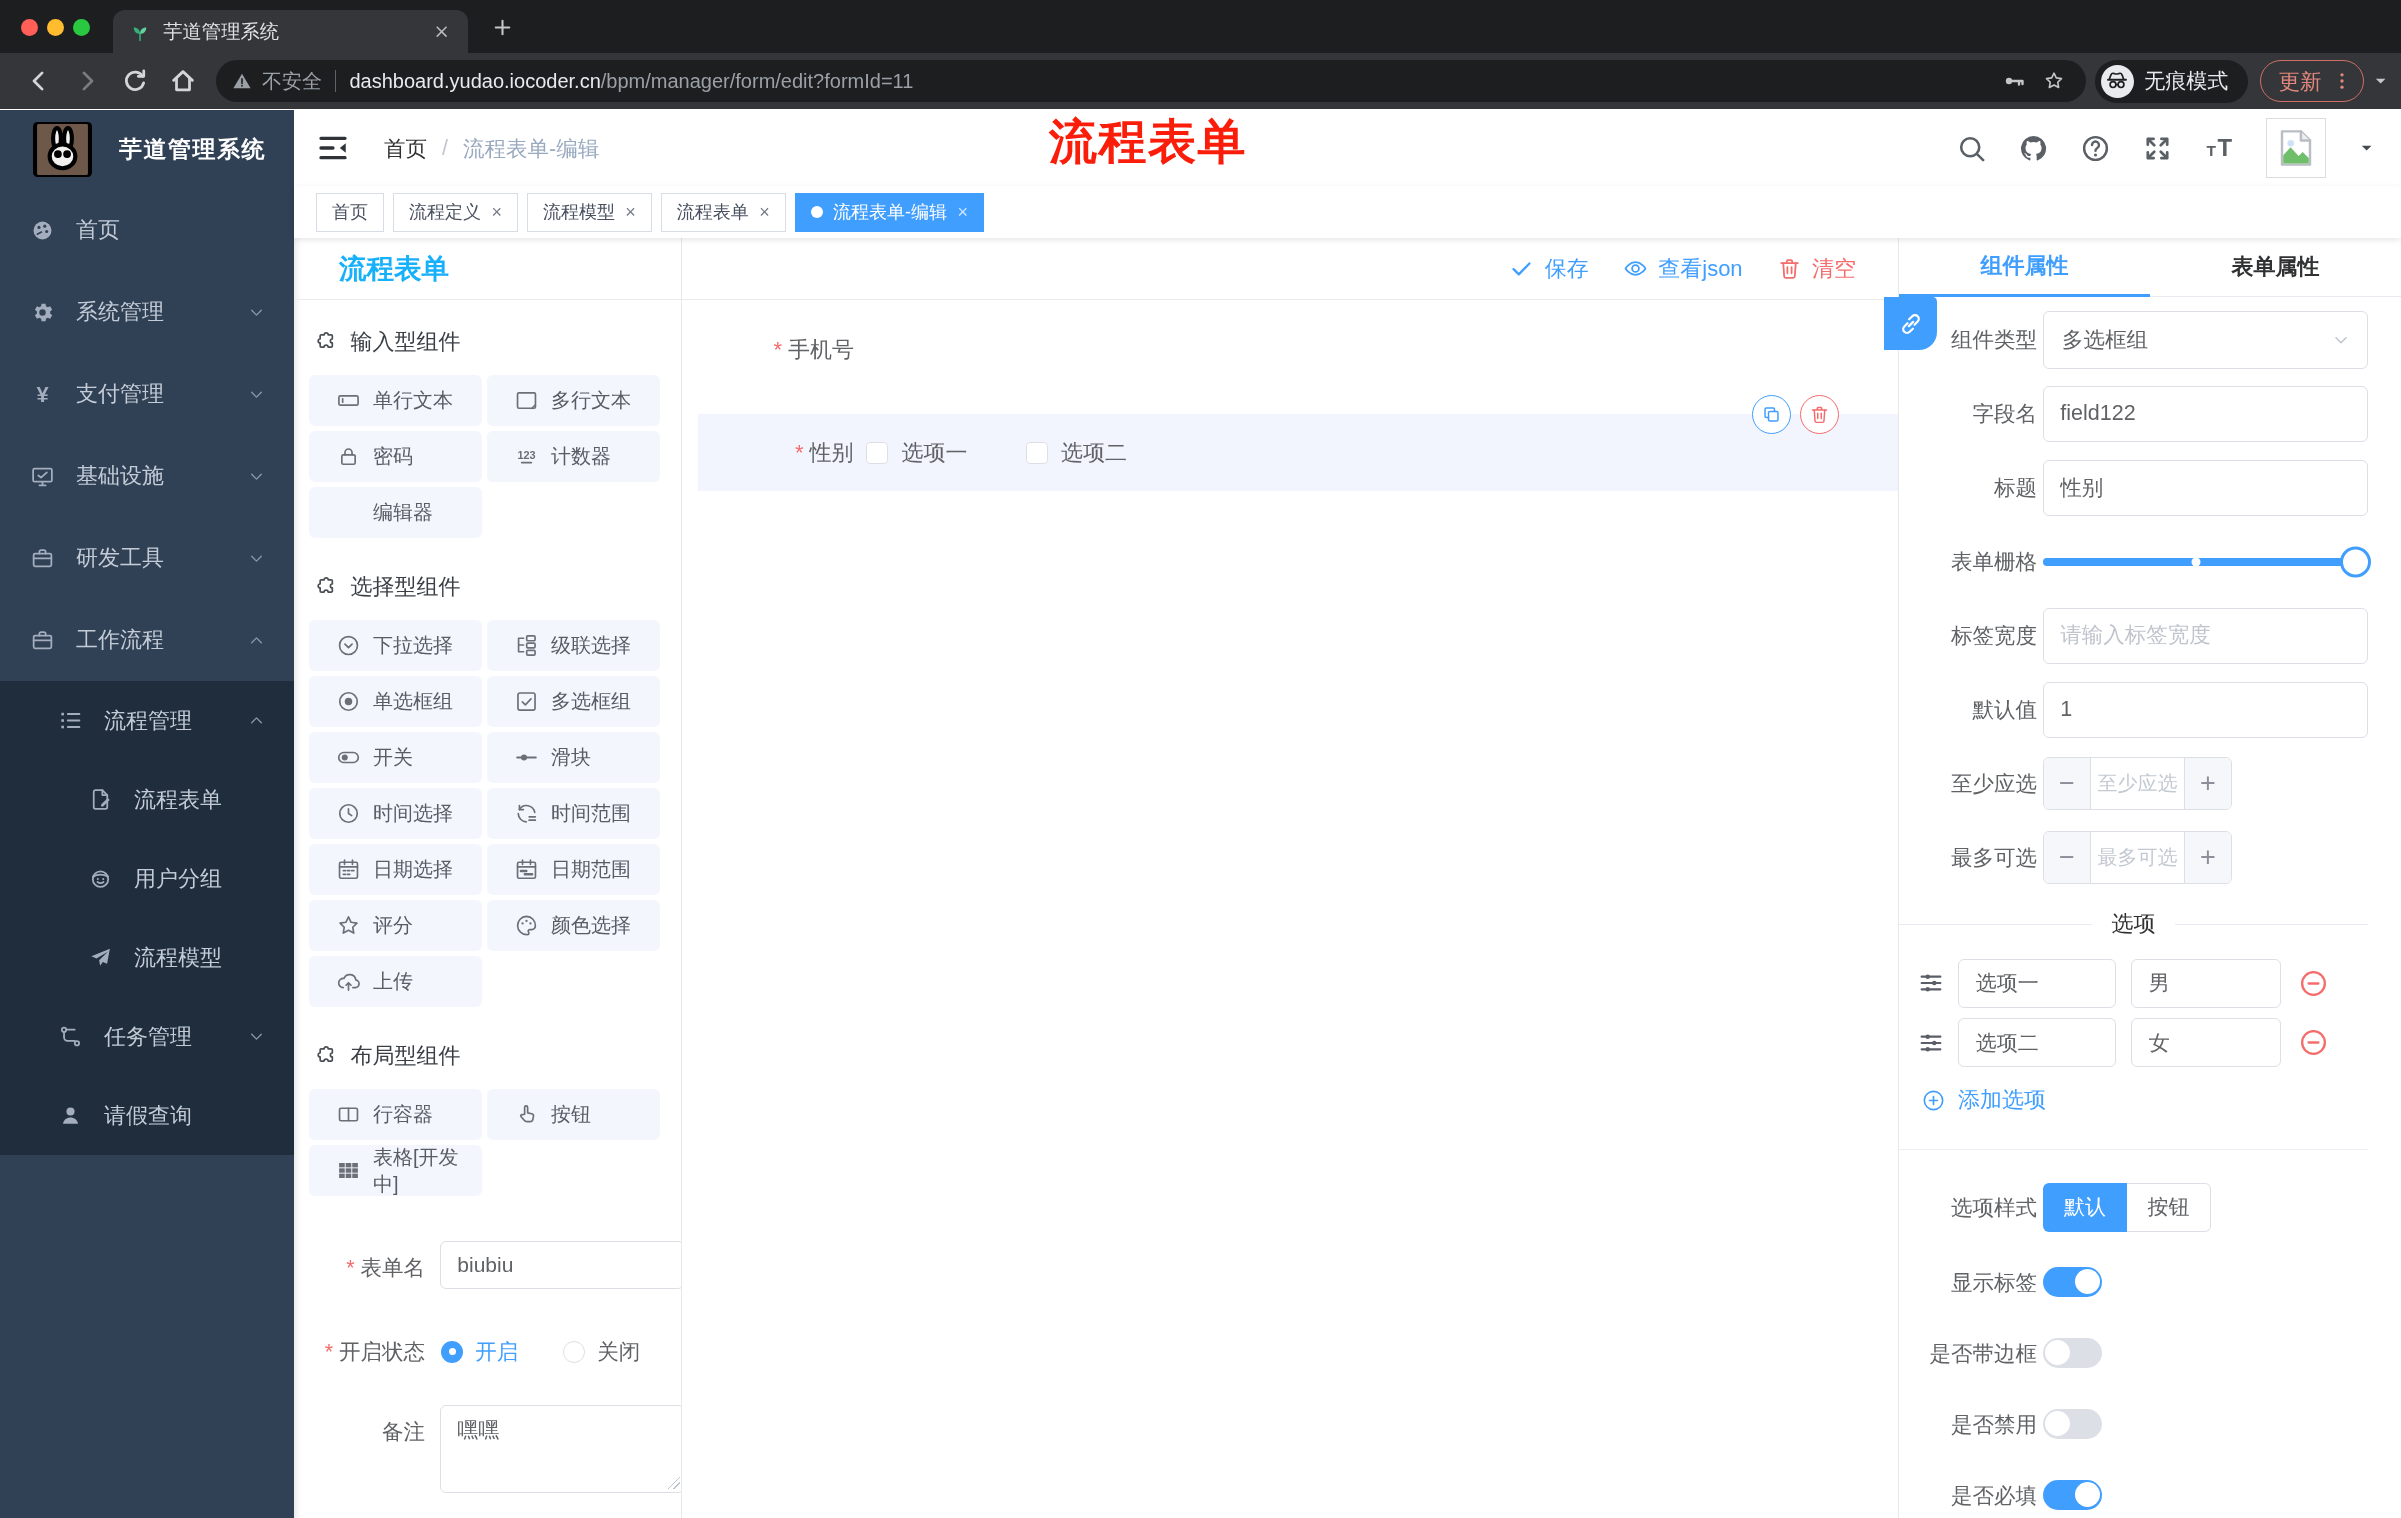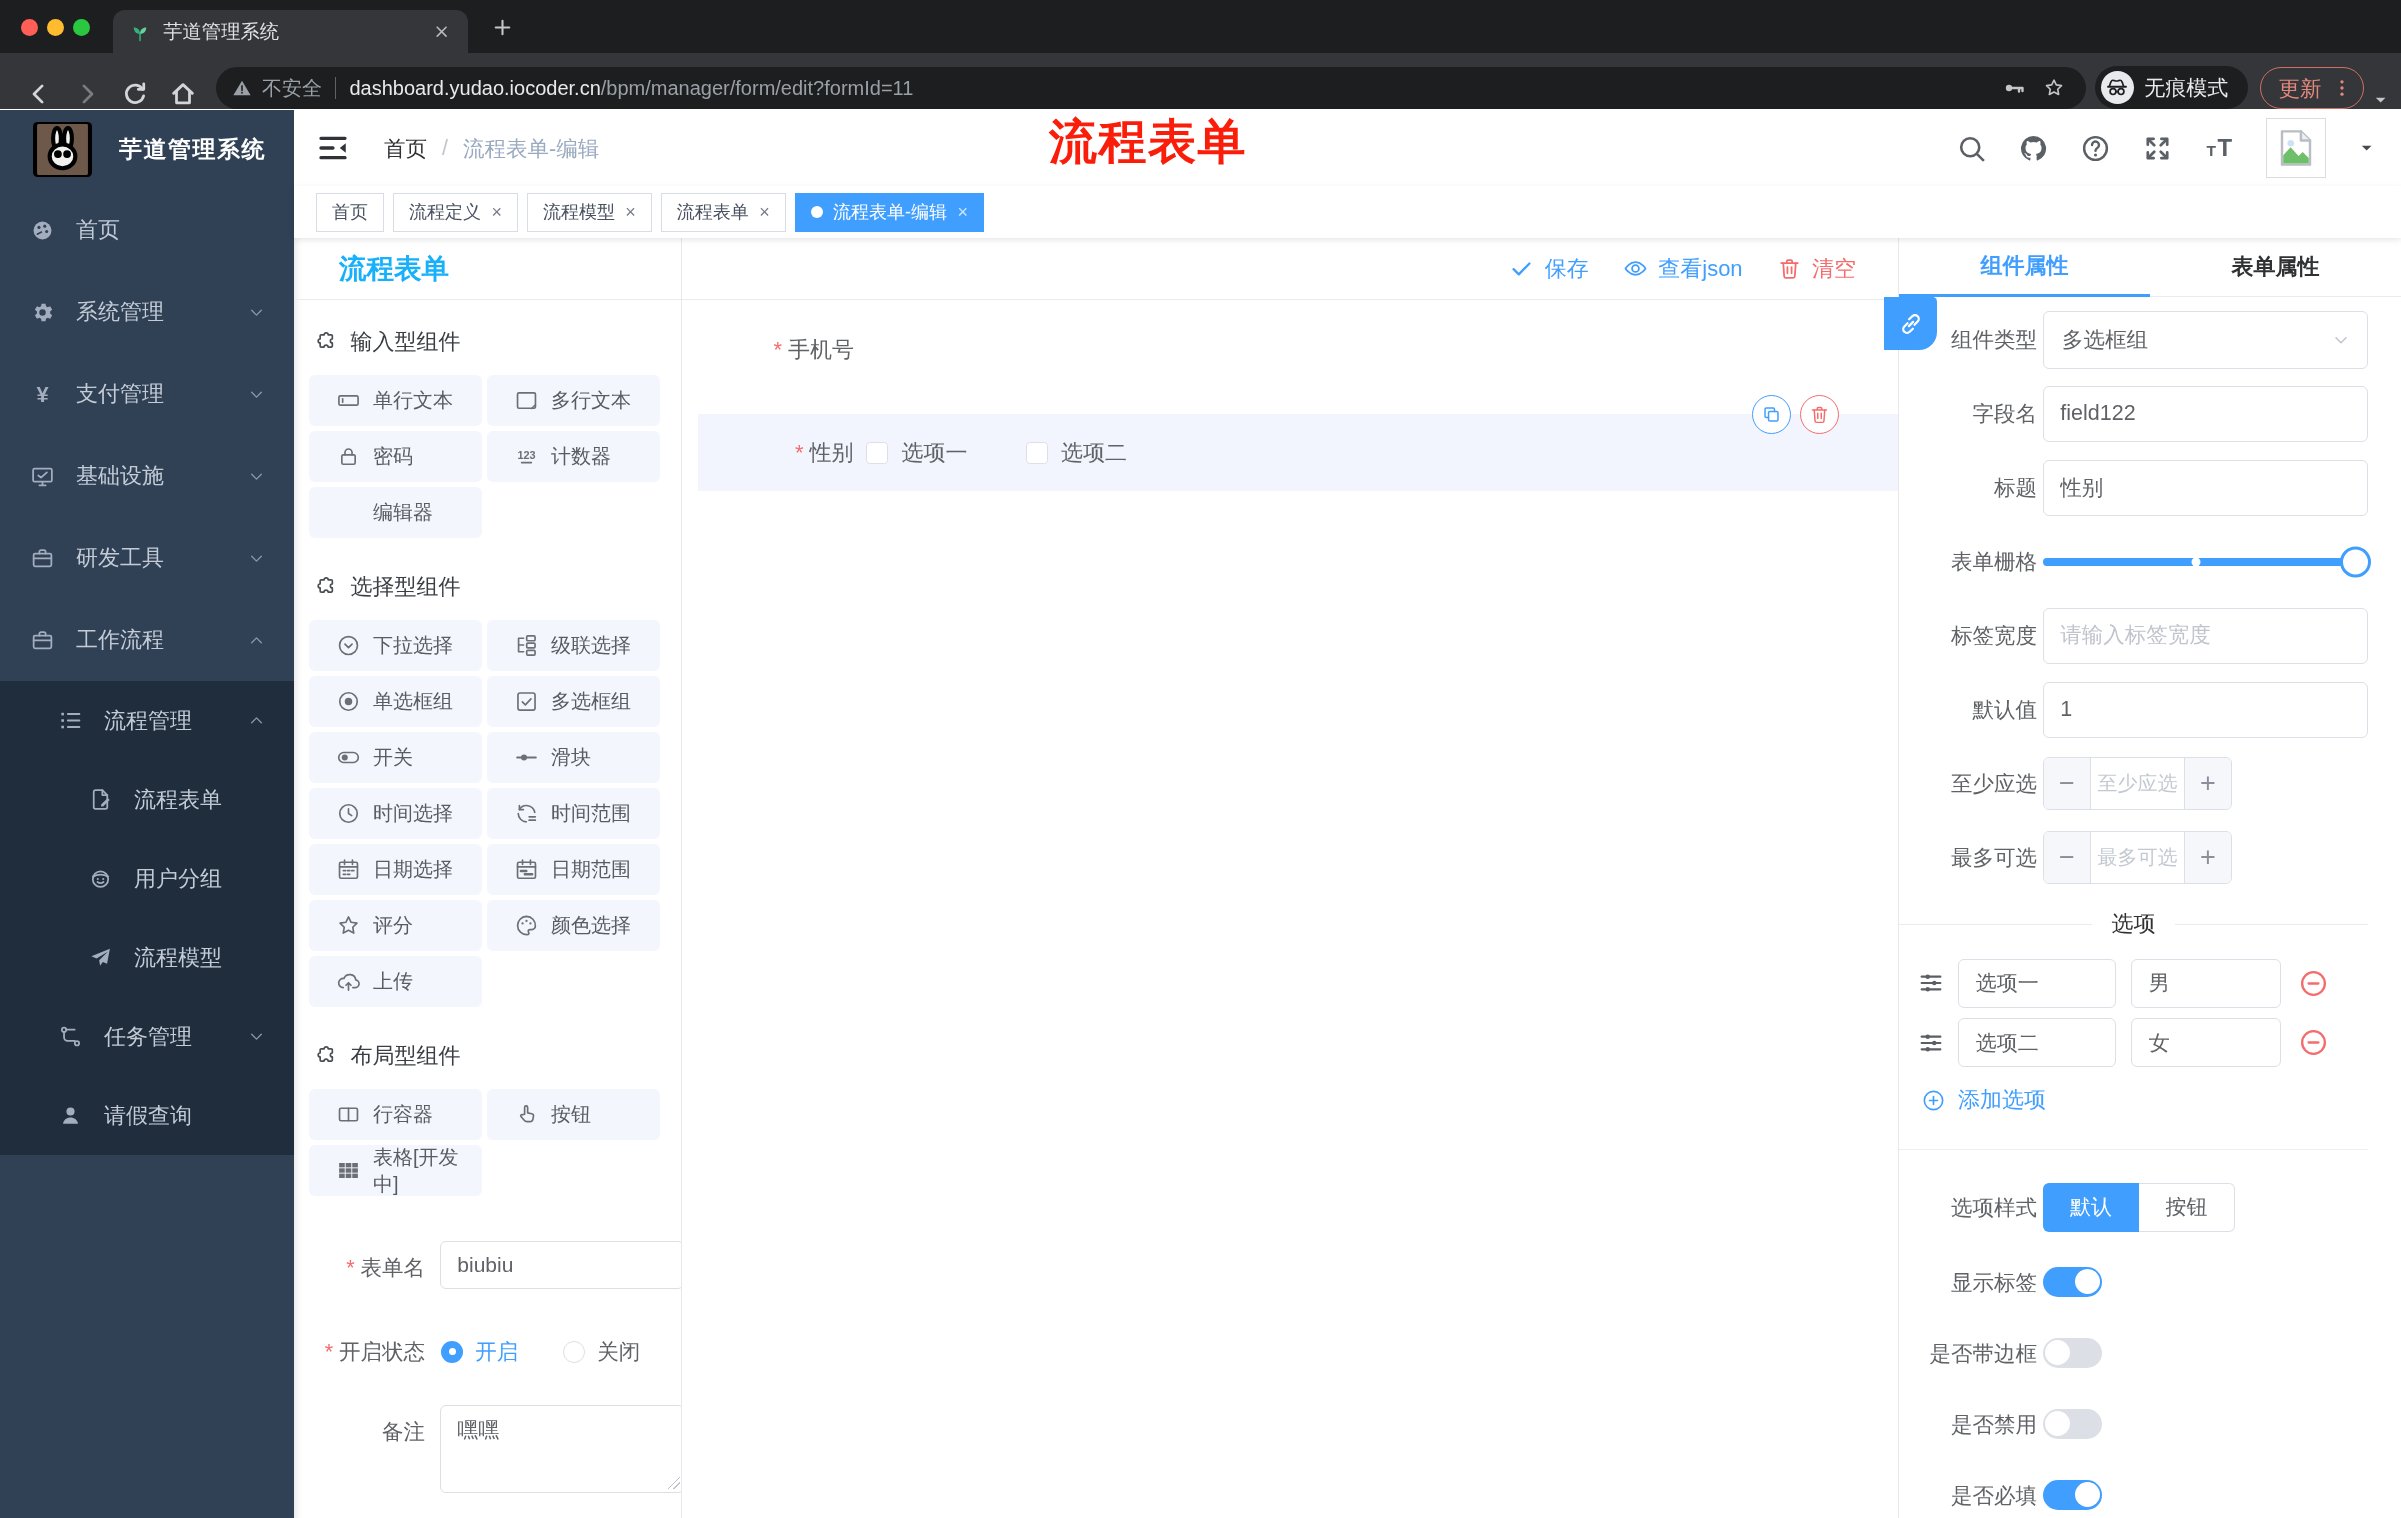--- a/index.html
+++ b/index.html
@@ -14,21 +14,21 @@
   .lights{position:absolute;left:21px;top:18.6px;display:flex;gap:9px;}
   .light{width:17px;height:17px;border-radius:50%;}
   .l-close{background:#ff5f57;} .l-min{background:#febc2e;} .l-max{background:#2ac840;}
   .btab{position:absolute;left:113px;top:9.7px;width:355px;height:44px;background:#35363a;
         border-radius:12px 12px 0 0;display:flex;align-items:center;padding:0 16.3px;
         color:#dfe1e5;font-size:19.3px;gap:12px;box-sizing:border-box;}
   .btab .fav{width:22px;height:22px;}
   .btab .title{flex:1;white-space:nowrap;overflow:hidden;}
   .btab .x{width:19.3px;height:19.3px;color:#b7babd;}
   .newtab{position:absolute;left:490px;top:15px;width:25px;height:25px;color:#c4c7c5;}
-  .toolbar{height:56px;background:#35363a;display:flex;align-items:flex-end;padding:0 10.4px 0 15px;}
+  .toolbar{height:56px;background:#35363a;display:flex;align-items:center;padding:0 10.4px 0 15px;}
   .navic{width:30px;height:30px;color:#d3d5d8;margin:0 9px;}
   .navic.dim{color:#797c80;}
   .urlbar{flex:1;height:42px;background:#1d1e20;border-radius:21px;display:flex;align-items:center;
           padding:0 15px;margin:0 9px;font-size:20px;color:#9aa0a6;min-width:0;}
   .urlbar .warn{width:22px;height:22px;color:#9aa0a6;margin-right:9px;}
   .urlbar .sep{width:0.7px;height:22px;background:#5f6368;margin:0 13.4px;}
   .url-domain{color:#e8eaed;} .url-path{color:#9aa0a6;}
   .urlbar .key{width:24px;height:24px;color:#c4c7c5;margin-left:auto;margin-right:16.3px;}
   .urlbar .star{width:24px;height:24px;color:#c4c7c5;margin-right:4.5px;}
   .incog{height:43px;border-radius:21.5px;background:#1d1e20;display:flex;align-items:center;gap:10.4px;
@@ -178,21 +178,21 @@
   .opt-row{display:flex;align-items:center;margin-bottom:10.4px;padding-left:18px;}
   .opt-row .dragic{width:28px;height:28px;color:#5a5e66;cursor:grab;}
   .opt-in1{width:158px;height:49px;margin-left:13.4px;font-size:21px;}
   .opt-in2{width:150px;height:49px;margin-left:15px;font-size:21px;}
   .opt-del{width:31px;height:31px;margin-left:16.3px;color:#f56c6c;cursor:pointer;}
   .add-opt{display:flex;align-items:center;gap:12px;color:#409eff;font-size:22px;margin:18px 0 0 22px;cursor:pointer;}
   .add-opt .ic{width:25px;height:25px;}
   .hr2{height:0.7px;background:#ebeef3;margin-top:34px;}
   .style-row{margin-top:33px;height:49px;display:flex;align-items:center;}
   .seg{display:flex;margin-left:6px;}
-  .seg-btn{width:96px;height:49px;display:flex;align-items:center;justify-content:center;
+  .seg-btn{width:84px;height:49px;display:flex;align-items:center;justify-content:center;
            font-size:21px;box-sizing:border-box;cursor:pointer;}
   .seg-btn.on{background:#409eff;color:#fff;border-radius:6px 0 0 6px;}
   .seg-btn.off{border:0.7px solid #dcdfe6;border-left:none;color:#606266;border-radius:0 6px 6px 0;background:#fff;}
   .switch-rows{margin-top:15px;}
   .switch-row{height:71px;display:flex;align-items:center;}
   .toggle{width:59px;height:30px;border-radius:15px;position:relative;margin-left:6px;cursor:pointer;}
   .toggle.on{background:#409eff;} .toggle.off{background:#dcdfe6;}
   .toggle::after{content:"";position:absolute;top:2.2px;width:25px;height:25px;border-radius:50%;background:#fff;}
   .toggle.on::after{right:2.2px;} .toggle.off::after{left:2.2px;}
 </style>

